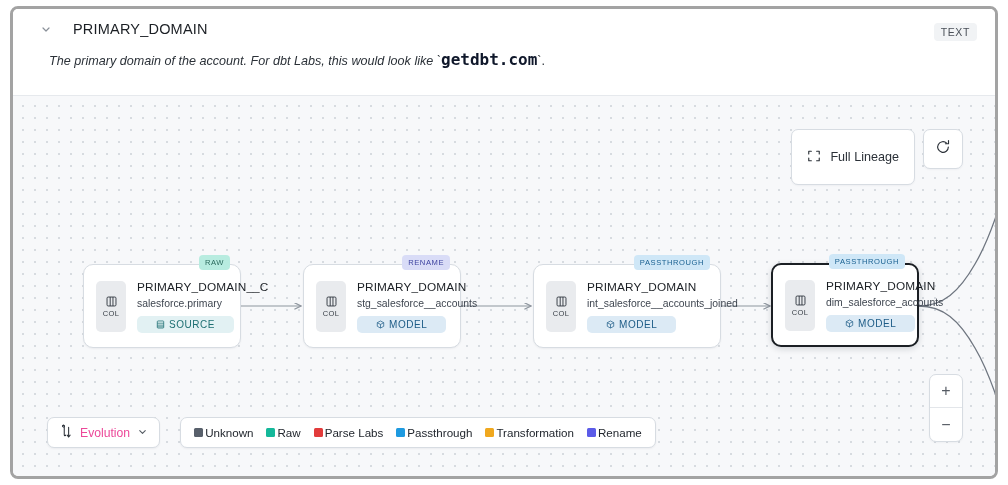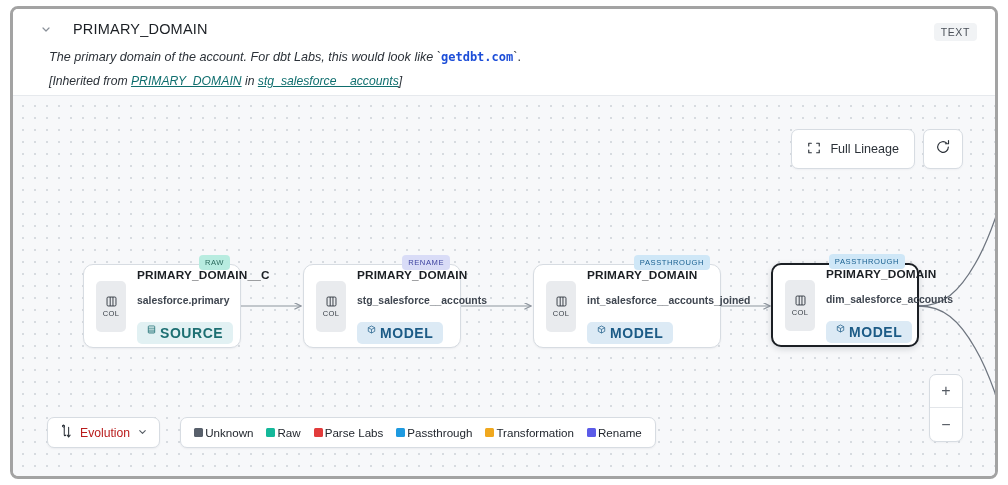--- a/index.html
+++ b/index.html
@@ -59,22 +59,22 @@
     margin-left: 18px;
     font-size: 12.6px;
     font-style: italic;
     color: #2b3138;
     line-height: 1.35;
   }
   .desc .code {
     font-family: "DejaVu Sans Mono", "Liberation Mono", monospace;
     font-style: normal;
     font-weight: bold;
-    font-size: 12px;
-    color: #1d4ed8;
+    font-size: 16px;
+    color: #0f172a;
   }
   .tick { font-style: normal; color: #2b3138; }
   .inherit {
     margin-top: 8px;
     margin-left: 18px;
     font-size: 12.2px;
     font-style: italic;
     color: #2b3138;
   }
   .inherit a {
@@ -123,39 +123,39 @@
     display: flex; flex-direction: column;
     align-items: center; justify-content: center;
     gap: 1px;
     flex: none;
   }
   .col-chip .lbl {
     font-size: 7.5px;
     letter-spacing: .4px;
     color: #3a4048;
   }
-  .node-body { margin-left: 11px; display: flex; flex-direction: column; gap: 13px; font-weight: bold; }
+  .node-body { margin-left: 11px; display: flex; flex-direction: column; gap: 4px; }
   .node-name {
     font-size: 11.8px;
     color: #1b1f24;
     letter-spacing: .15px;
   }
   .node-sub {
     font-size: 10.4px;
     color: #3f4650;
   }
   .kind-badge {
     margin-top: 3px;
     align-self: flex-start;
-    display: inline-flex; gap: 4px;
+    display: inline-flex; align-items: center; gap: 4px;
     background: #e2f1f3;
     color: #1d6f72;
-    font-size: 14px;
+    font-size: 10px;
     letter-spacing: .55px;
-    padding: 3px 10px;
+    padding: 3px 19px;
     border-radius: 5px;
   }
   .kind-badge.model { background: #dceaf5; color: #1c5b86; }
   .kind-badge svg { display: block; }
 
   .type-tag {
     position: absolute;
     top: -10px;
     font-size: 7.6px;
     letter-spacing: .55px;
@@ -167,21 +167,21 @@
   .tag-rename { background: #d9dcf7; color: #3f44a0; }
   .tag-pass { background: #cfe7f7; color: #1b6292; }
 
   
   .top-controls {
     position: absolute;
     right: 36px; top: 33px;
     display: flex; gap: 8px;
   }
   .btn-full {
-    height: 40px;
+    height: 56px;
     background: #fff;
     border: 1px solid #d7dce2;
     border-radius: 7px;
     display: flex; align-items: center; gap: 9px;
     padding: 0 15px;
     font-size: 12.6px;
     color: #2b3138;
     cursor: pointer;
     box-shadow: 0 1px 2px rgba(16,24,40,.04);
   }
@@ -235,21 +235,21 @@
     display: flex; align-items: center; gap: 6px;
     padding: 0 12px;
     font-size: 12.2px;
     font-weight: bold;
     cursor: pointer;
   }
   .seg-evo {
     display: flex; align-items: center; gap: 7px;
     padding: 0 11px;
     font-size: 12.2px;
-    color: #b91c1c;
+    color: #ec4899;
     cursor: pointer;
   }
   .legend {
     display: flex; align-items: center; gap: 13px;
     height: 31px;
     background: #fff;
     border: 1px solid #d7dce2;
     border-radius: 7px;
     padding: 0 13px;
     box-shadow: 0 1px 2px rgba(16,24,40,.05);
@@ -271,23 +271,20 @@
         </svg>
       </span>
       <span class="col-title">PRIMARY_DOMAIN</span>
     </div>
     <div class="text-badge">TEXT</div>
 
     <div class="desc">
       <span>The primary domain of the account. For dbt Labs, this would look like `</span><span class="code">getdbt.com</span><span class="tick">`.</span>
     </div>
 
-    <div class="inherit">
-      <span>[Inherited from </span><a>PRIMARY_DOMAIN</a><span> in </span><a>stg_salesforce__accounts</a><span>]</span>
-    </div>
   </div>
 
   <div class="canvas">
 
     <svg class="edges">
       <defs>
         <marker id="arrow" markerWidth="7" markerHeight="7" refX="6" refY="3" orient="auto">
           <path d="M0,0 L6,3 L0,6" fill="none" stroke="#8e959e" stroke-width="1.1"></path>
         </marker>
       </defs>

